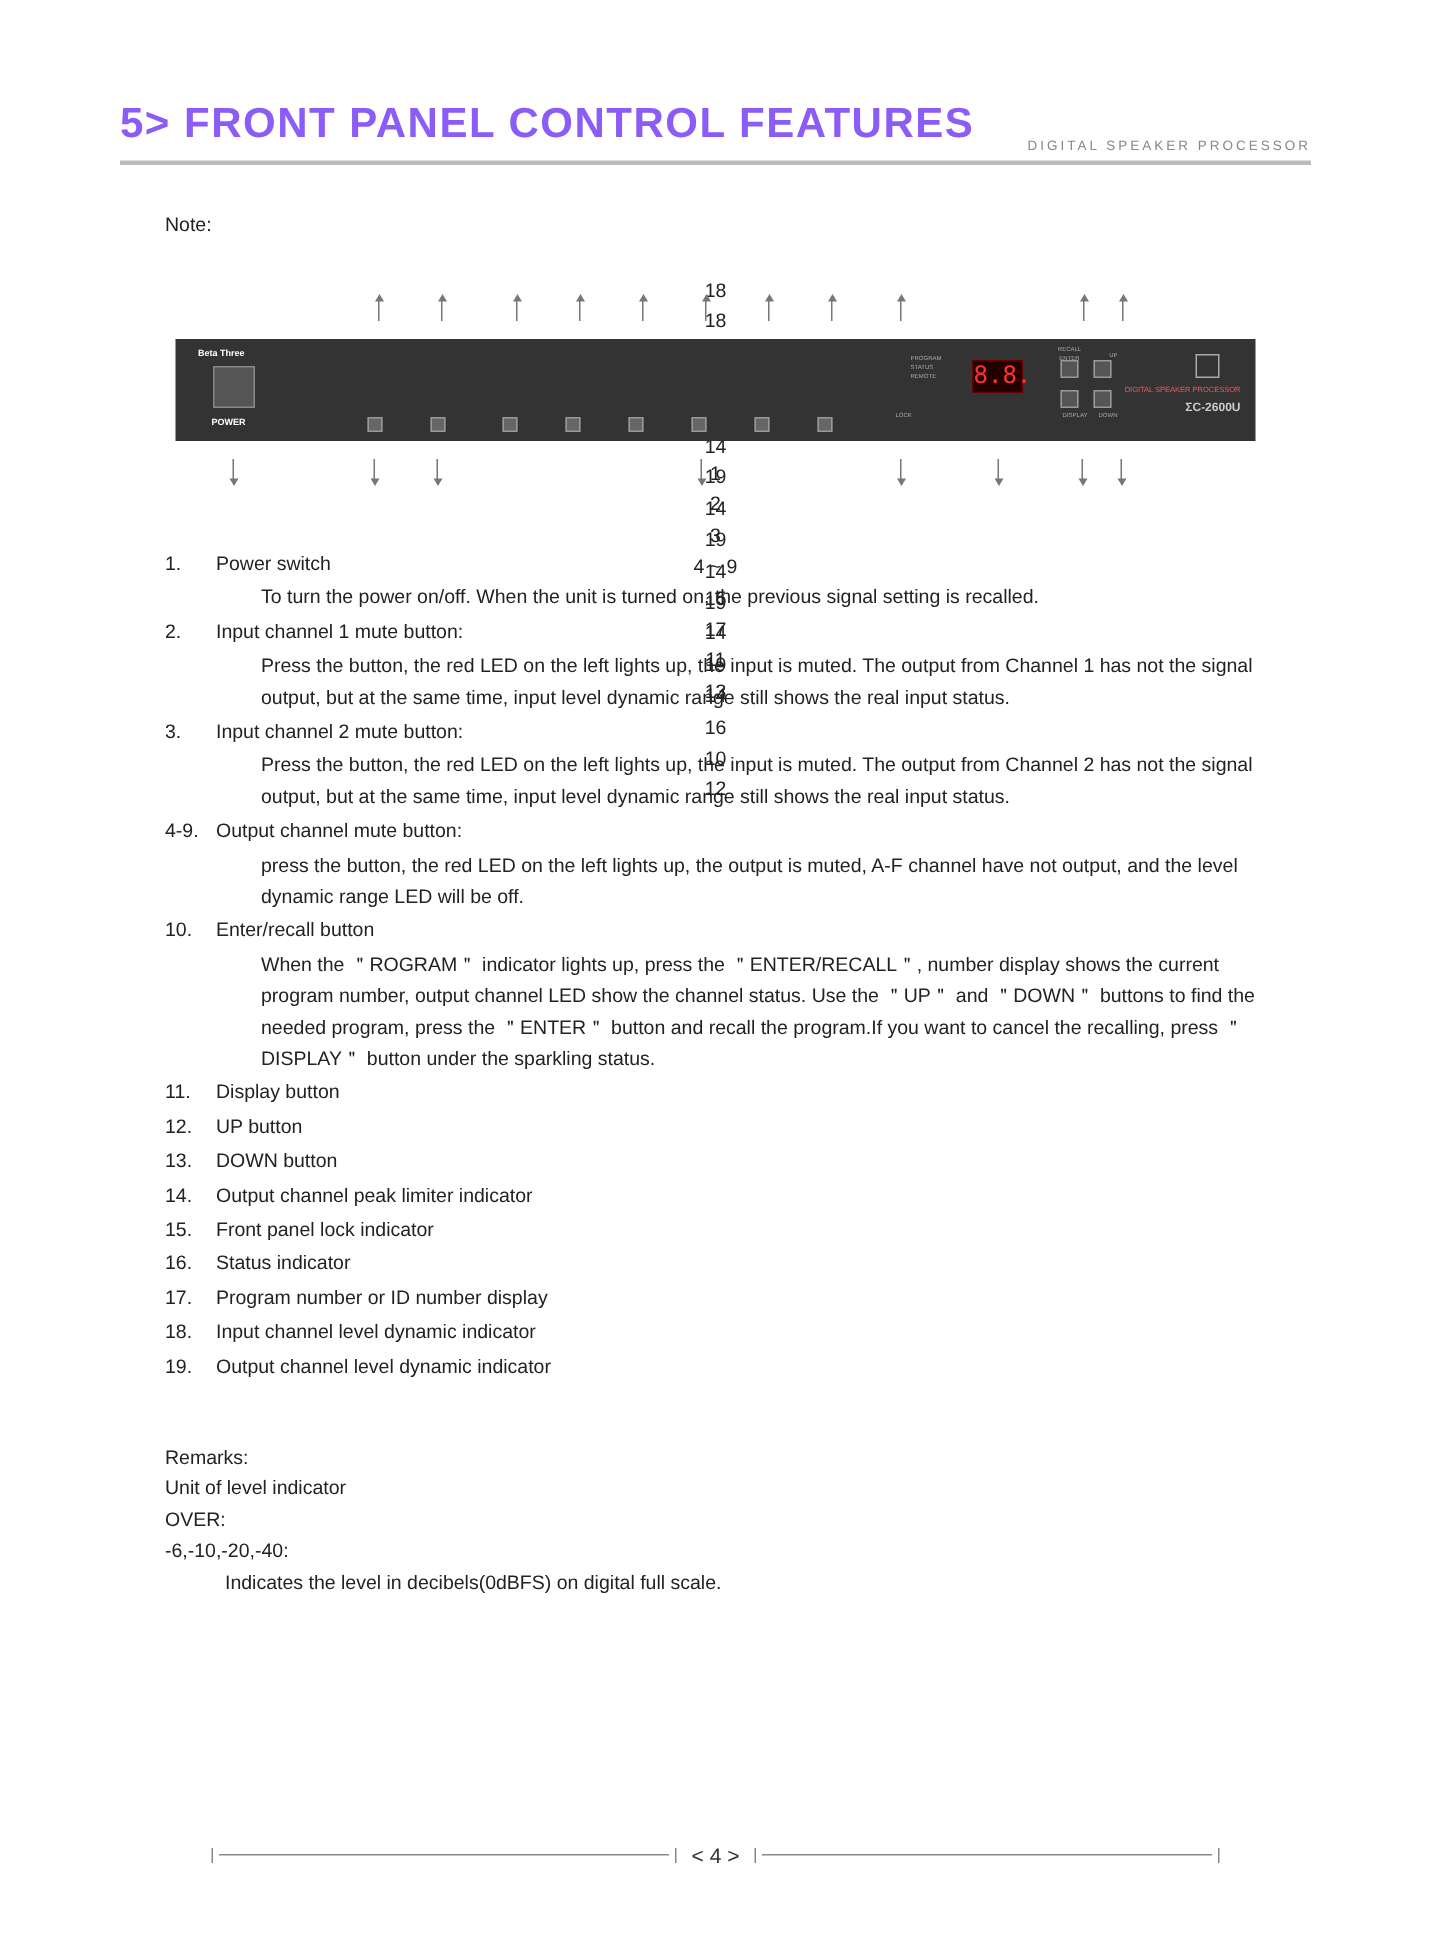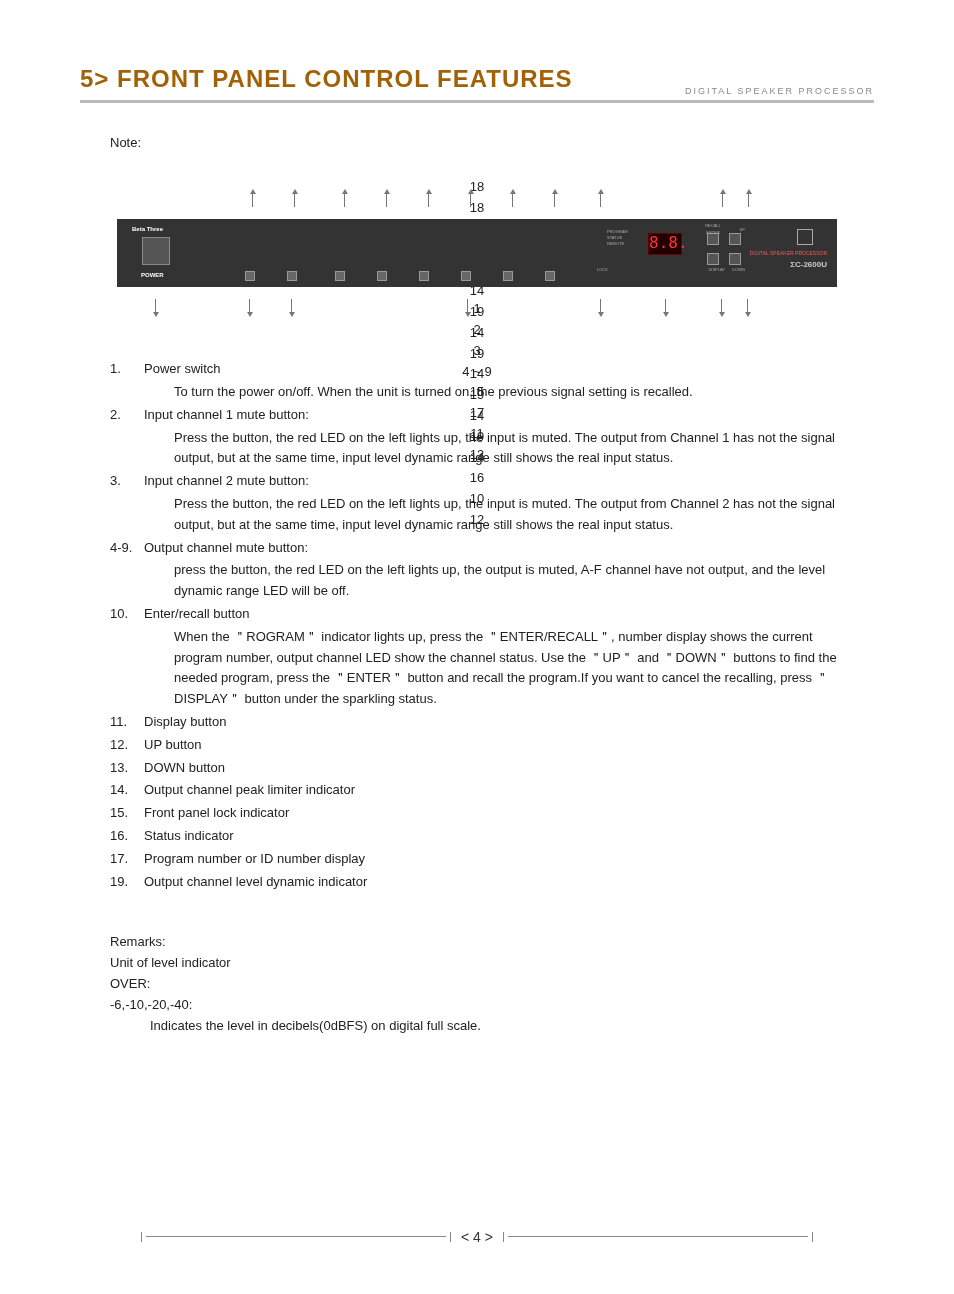--- a/index.html
+++ b/index.html
@@ -21,23 +21,23 @@
   .header-row {
     display: flex;
     justify-content: space-between;
     align-items: flex-end;
     border-bottom: 3px solid #bbb;
     padding-bottom: 2px;
   }
   .header-title {
     font-family: "Arial Black", Impact, sans-serif;
     font-weight: 900;
-    font-size: 24px;
+    font-size: 28px;
     letter-spacing: 1px;
-    color: #a16207;
+    color: #8b5cf6;
   }
   .header-sub {
     font-family: "Arial Black", Impact, sans-serif;
     font-size: 9px;
     letter-spacing: 2px;
     color: #888;
     text-transform: uppercase;
   }
   .content {
     padding: 30px 30px 0 30px;
@@ -305,20 +305,26 @@
             <div>Status indicator</div>
           </div>
         </div>
         <div class="feat-item">
           <div class="feat-num">17.</div>
           <div class="feat-body">
             <div>Program number or ID number display</div>
           </div>
         </div>
         <div class="feat-item">
+          <div class="feat-num">18.</div>
+          <div class="feat-body">
+            <div>Input channel level dynamic indicator</div>
+          </div>
+        </div>
+        <div class="feat-item">
           <div class="feat-num">19.</div>
           <div class="feat-body">
             <div>Output channel level dynamic indicator</div>
           </div>
         </div>
       </div>
 
     <div class="remarks">
       <div>Remarks:</div>
       <div>Unit of level indicator</div>

